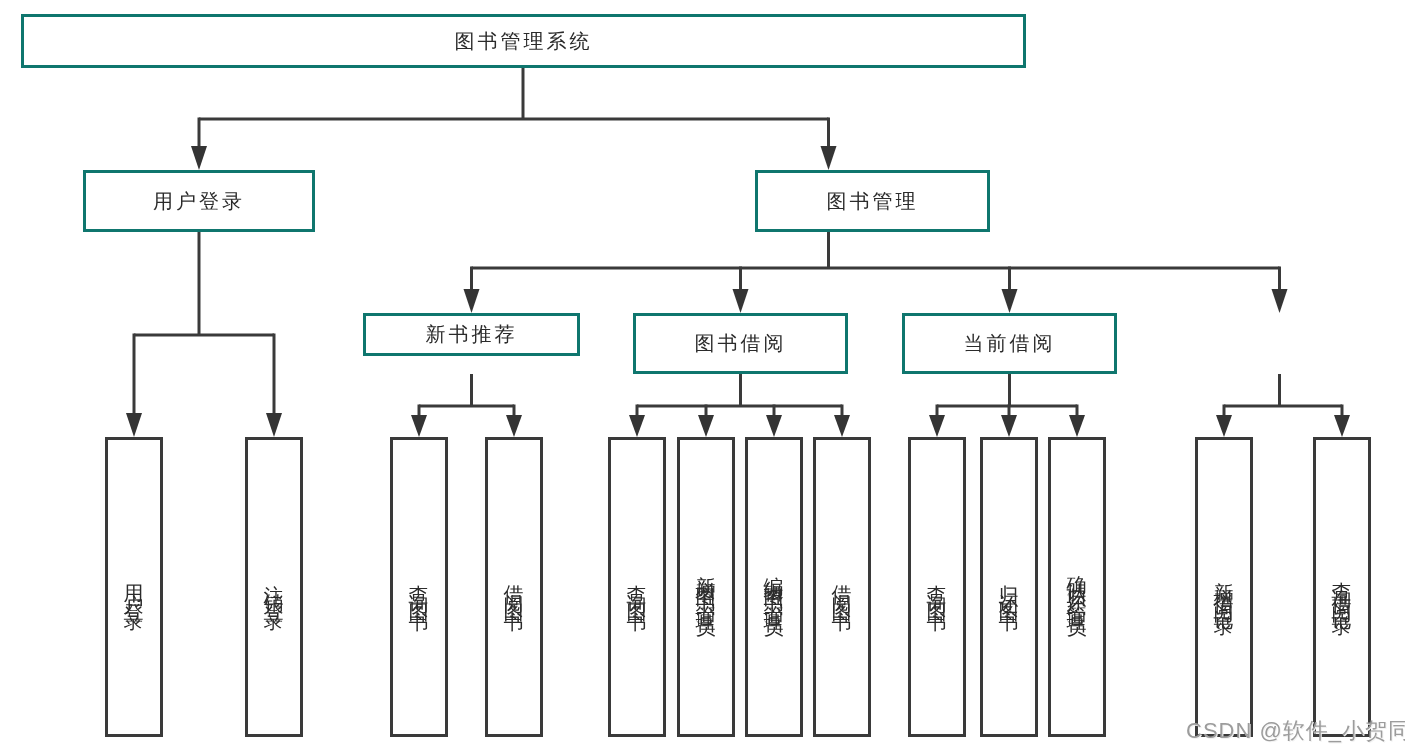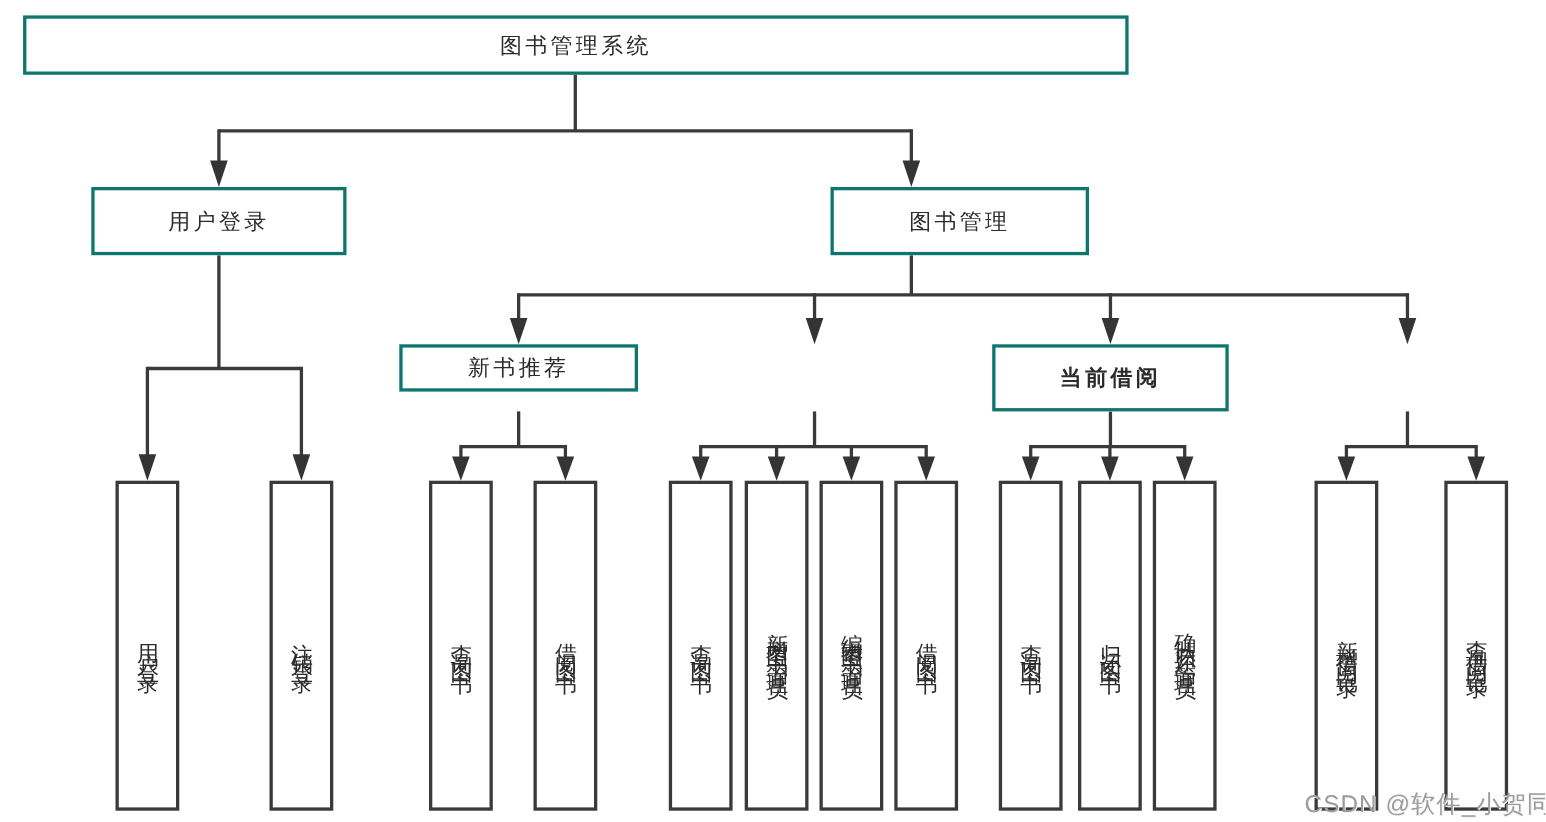--- a/index.html
+++ b/index.html
@@ -35,21 +35,21 @@
     font-size: 20px;
     letter-spacing: 3px;
     z-index: 2;
     white-space: nowrap;
   }
   .node.root    { left: 21px;   top: 14px;  width: 1005px; height: 54px; }
   .node.l2-a    { left: 83px;   top: 170px; width: 232px;  height: 62px; }
   .node.l2-b    { left: 711px;  top: 170px; width: 235px;  height: 62px; margin-left: 44px; }
   .node.l3-a    { left: 363px;  top: 313px; width: 217px;  height: 43px; }
   .node.l3-b    { left: 633px;  top: 313px; width: 215px;  height: 61px; }
-  .node.l3-c    { left: 902px;  top: 313px; width: 215px;  height: 61px; font-weight: bold; }
+  .node.l3-c    { left: 902px;  top: 313px; width: 215px;  height: 61px; }
   .node.l3-d    { left: 1172px; top: 313px; width: 215px;  height: 61px; }
   .leaf {
     position: absolute;
     box-sizing: border-box;
     border: 3px solid #3a3a3a;
     background: #ffffff;
     top: 437px;
     width: 58px;
     height: 300px;
     display: flex;
@@ -155,20 +155,21 @@
     <path class="line" d="M1342 404.5 V419"></path>
       <polygon class="head" points="1334,415 1350,415 1342,437"></polygon>
   </svg>
 
   <div class="node root">图书管理系统</div>
 
   <div class="node l2-a">用户登录</div>
   <div class="node l2-b">图书管理</div>
 
   <div class="node l3-a">新书推荐</div>
+  <div class="node l3-b">图书借阅</div>
   <div class="node l3-c">当前借阅</div>
 
   <div class="leaf x1">用户登录</div>
   <div class="leaf x2">注销登录</div>
   <div class="leaf x3">查询图书</div>
   <div class="leaf x4">借阅图书</div>
   <div class="leaf x5">查询图书</div>
   <div class="leaf x6">新增图书（管理员）</div>
   <div class="leaf x7">编辑图书（管理员）</div>
   <div class="leaf x8">借阅图书</div>

